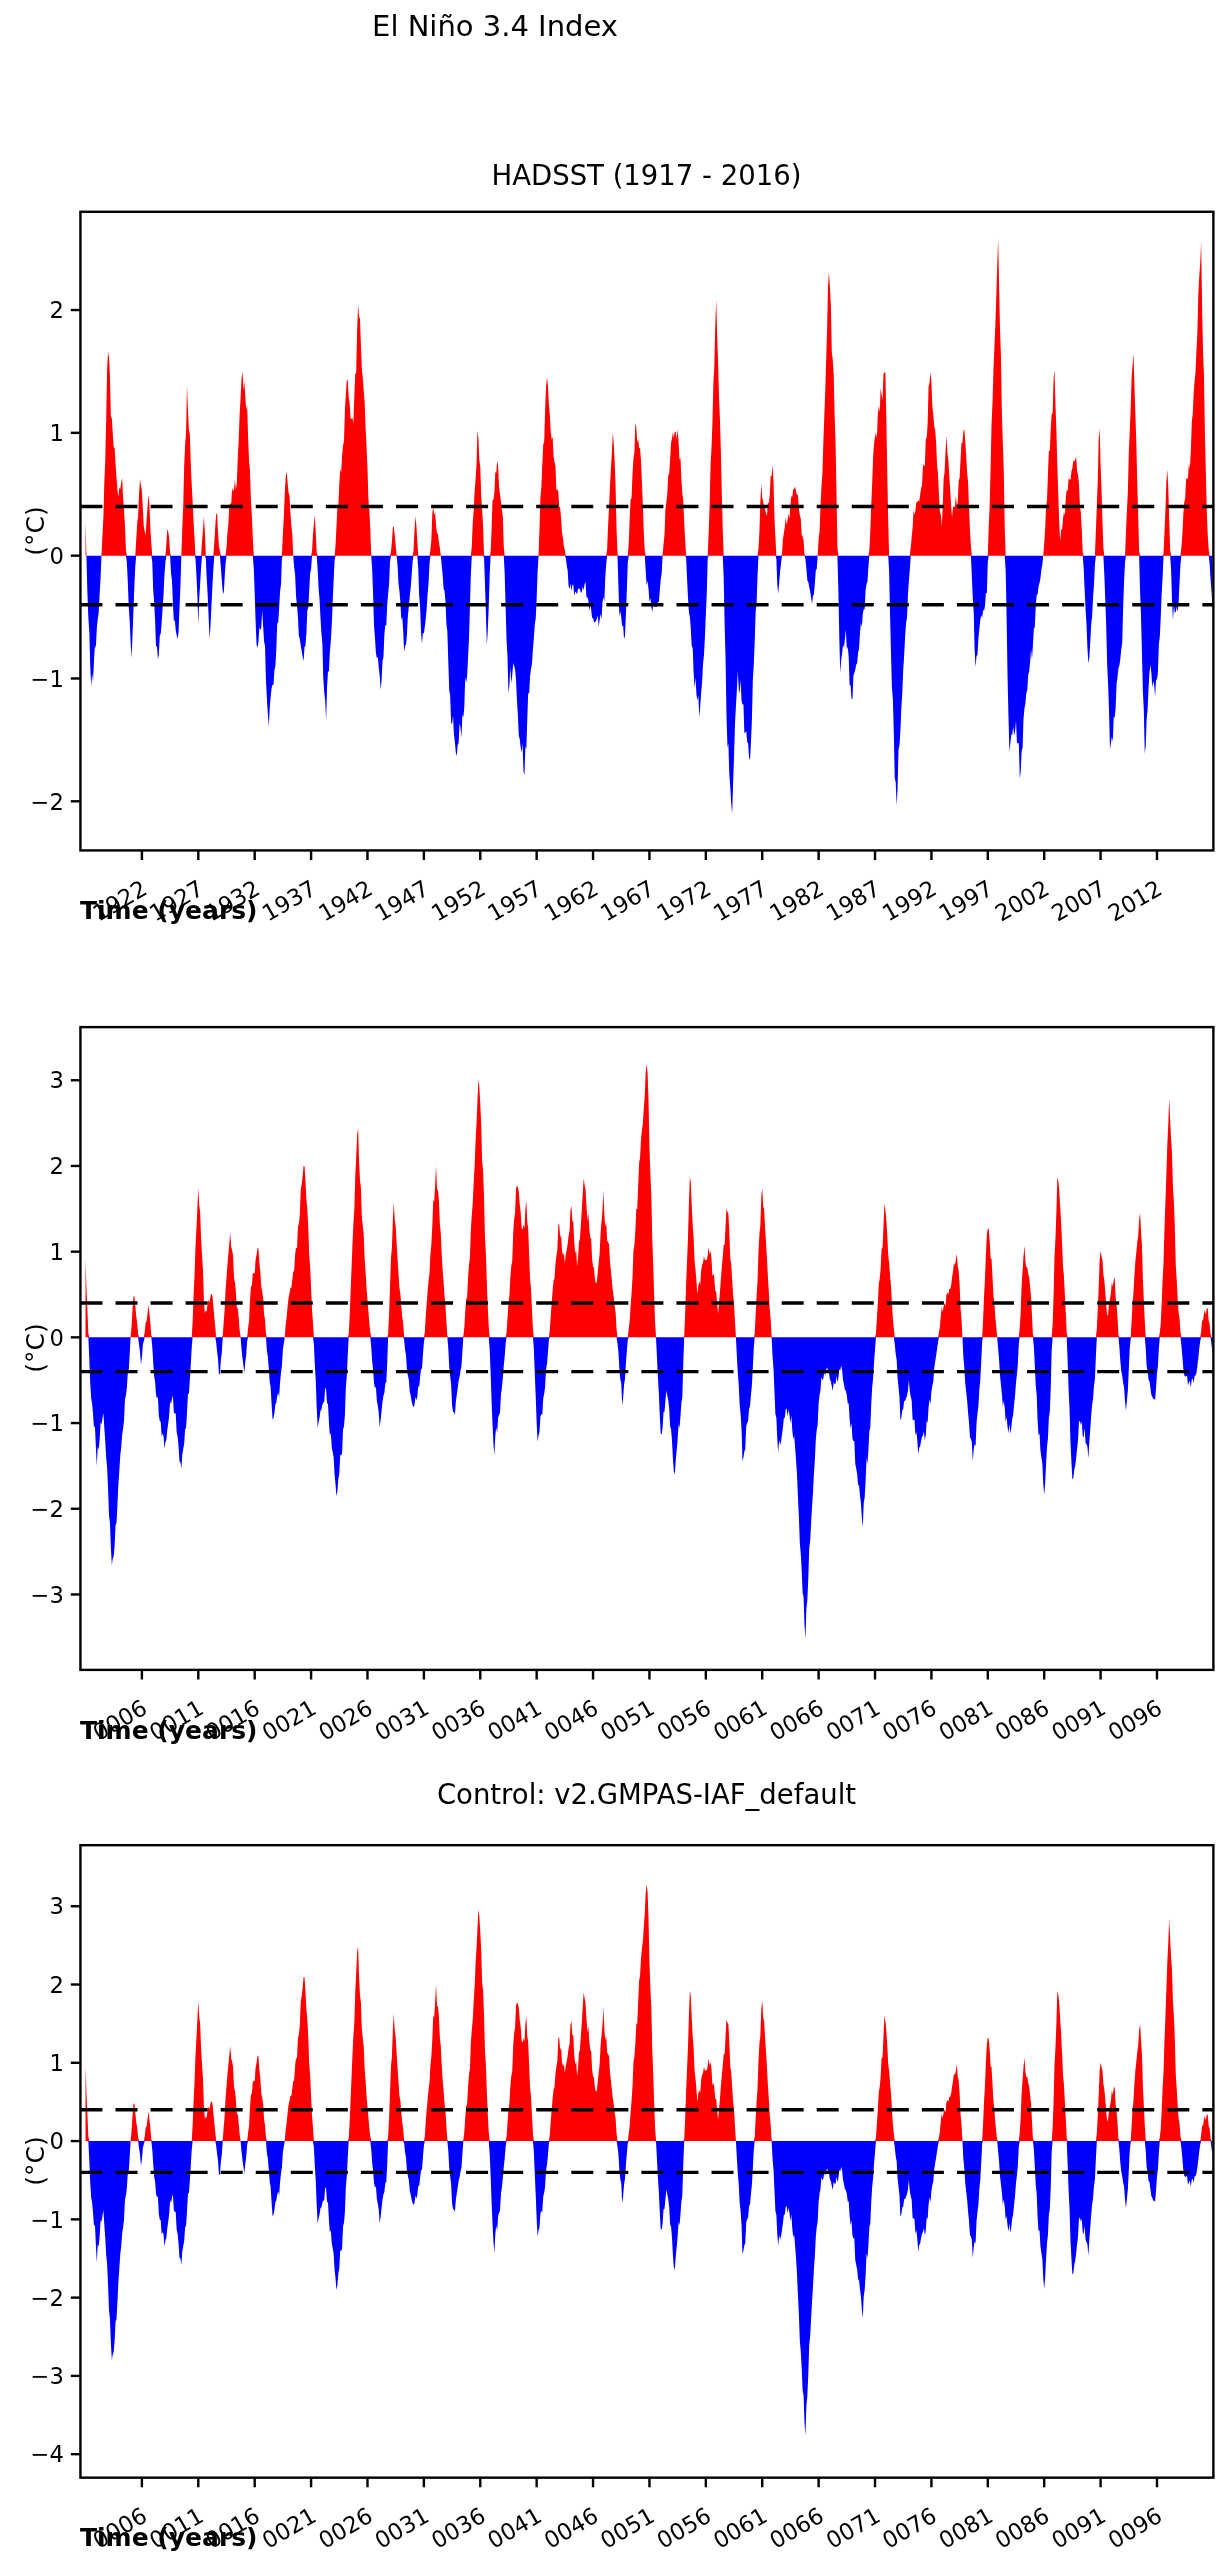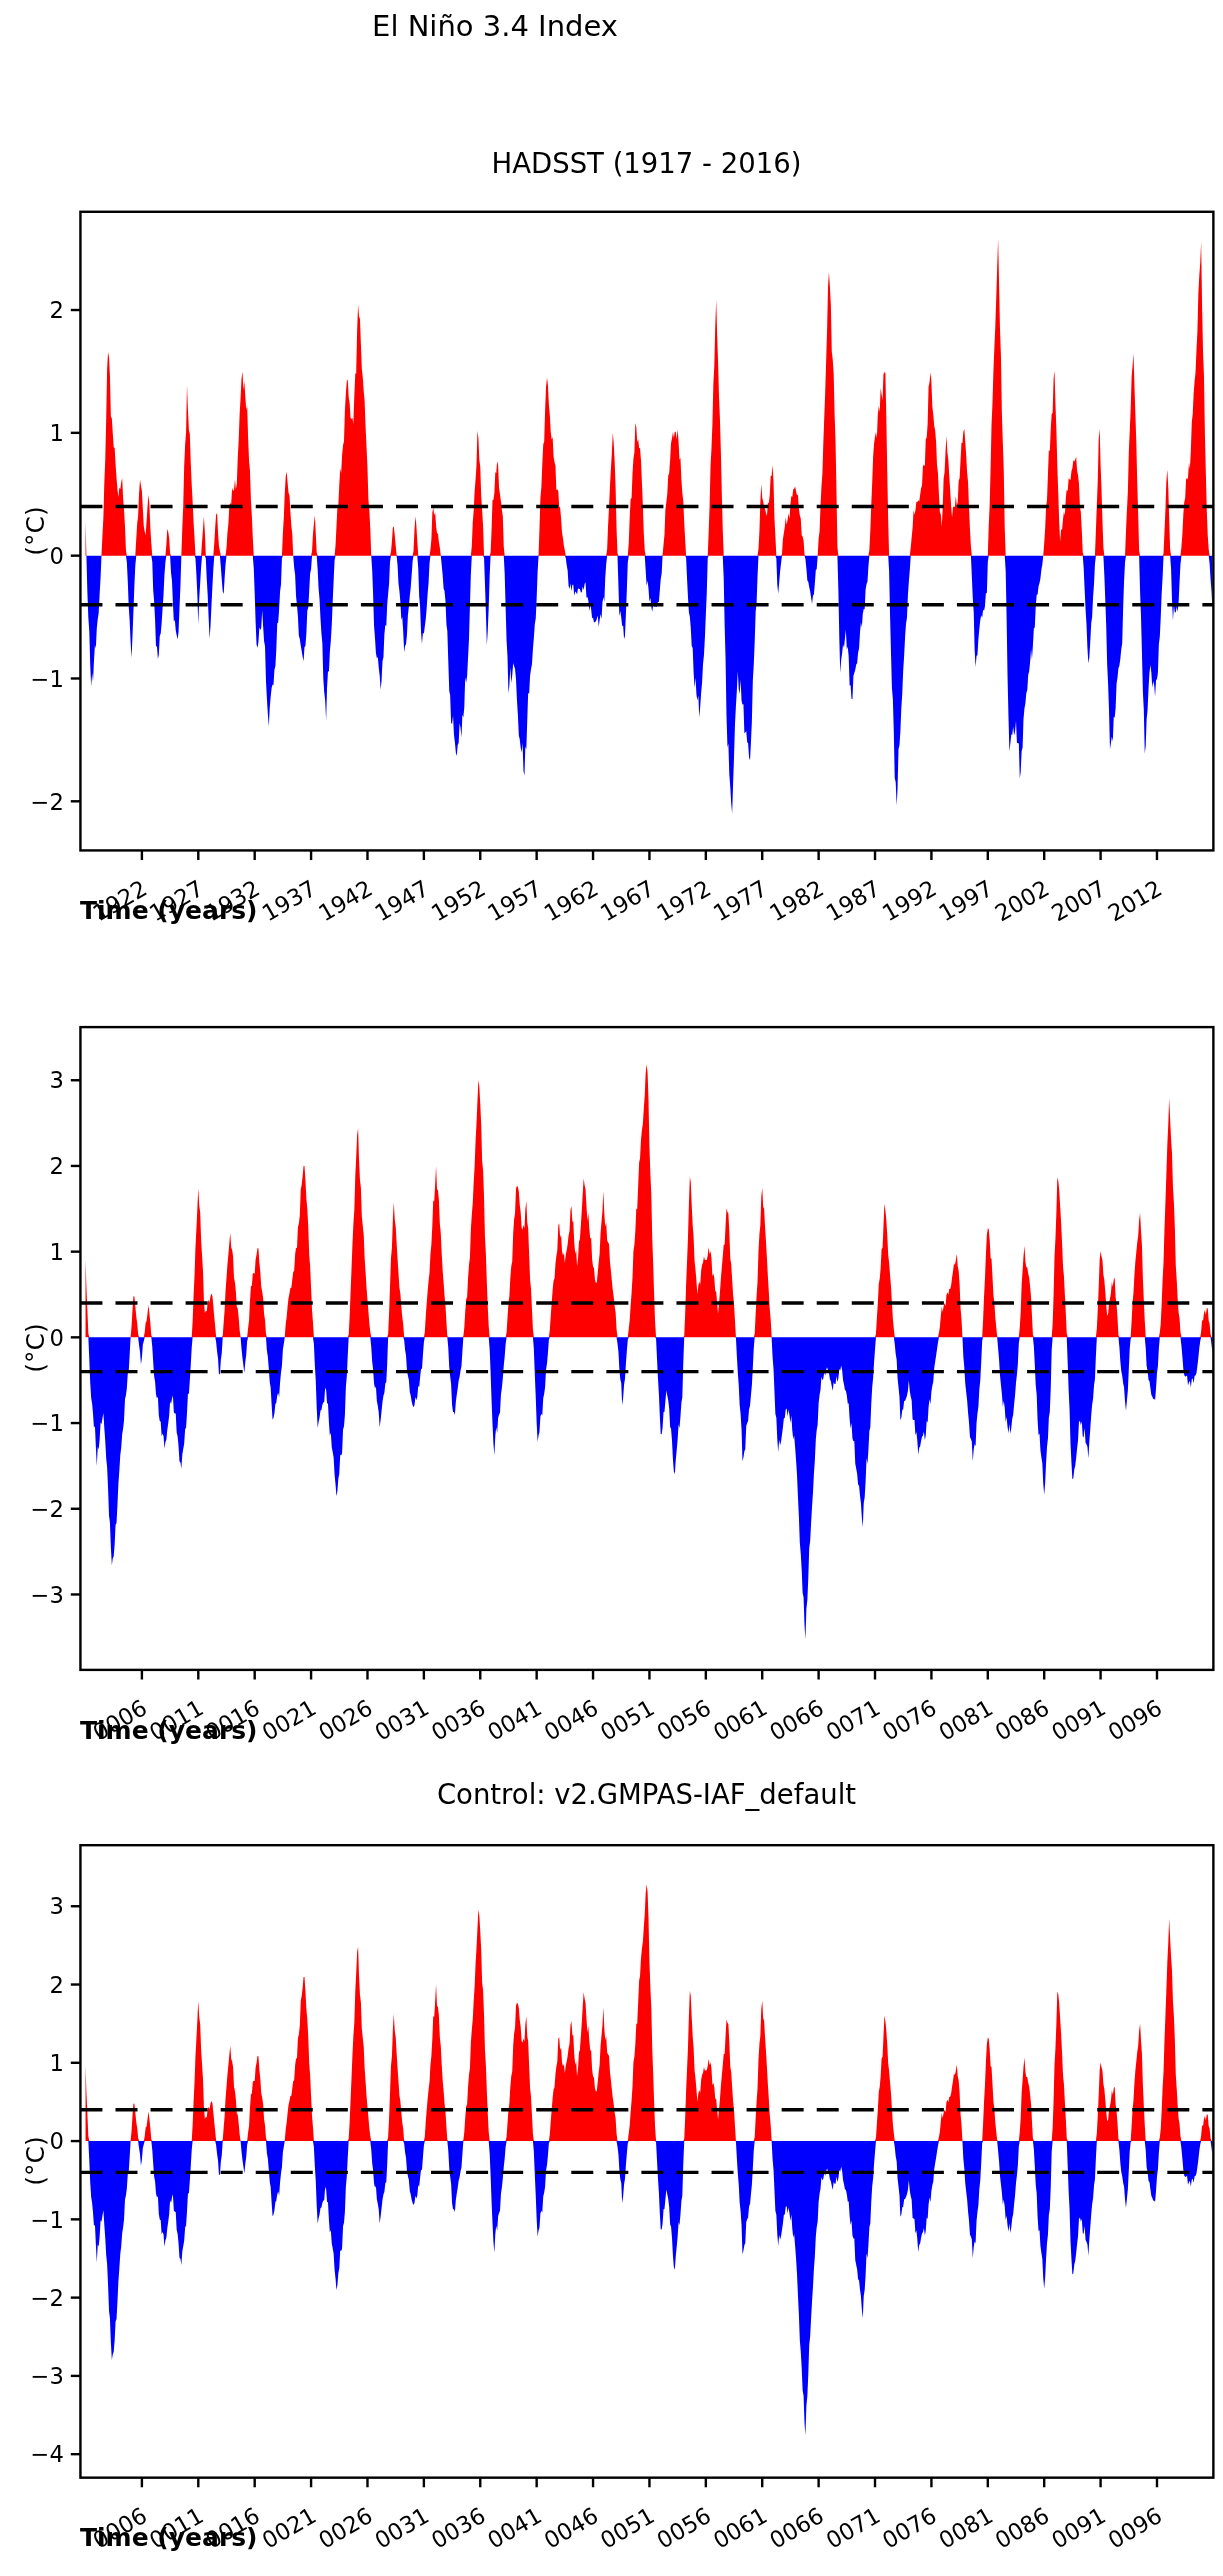--- a/index.html
+++ b/index.html
@@ -2,21 +2,21 @@
 <html style="font-size:11px"><head>
 <meta charset="utf-8">
 <style>
   html,body{margin:0;padding:0;background:#ffffff;}
   body{width:1223px;height:2576px;position:relative;font-family:"DejaVu Sans",sans-serif;color:#000;}
   .figure{position:absolute;inset:0;width:1223px;height:2576px;}
   #chart-svg{position:absolute;left:0;top:0;}
   #chart-svg text{font-family:"DejaVu Sans",sans-serif;fill:#000;}
   .suptitle{position:absolute;left:0;width:990px;top:11px;text-align:center;font-size:29px;line-height:1.1;}
   .sub-title{position:absolute;left:80px;width:1133px;text-align:center;font-size:27.5px;line-height:1.1;}
-  .t0{top:148px}.t1{top:961px}.t2{top:1779px}
+  .t0{top:160px}.t1{top:961px}.t2{top:1779px}
   .xlabel{position:absolute;left:80px;width:1133px;font-size:25px;line-height:1.1;font-weight:bold;}
   .x0{top:897px}.x1{top:1717px}.x2{top:2524px}
   .ylabel{position:absolute;width:165px;height:30px;text-align:center;font-size:25px;line-height:30px;
           left:-47px;transform:rotate(-90deg);transform-origin:center;}
   .y0{top:516px}.y1{top:1333px}.y2{top:2146px}
 </style>
 </head>
 <body>
 
 <div class="figure">

